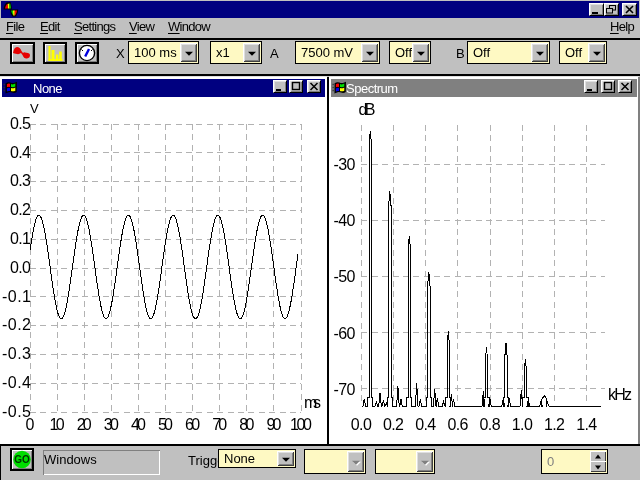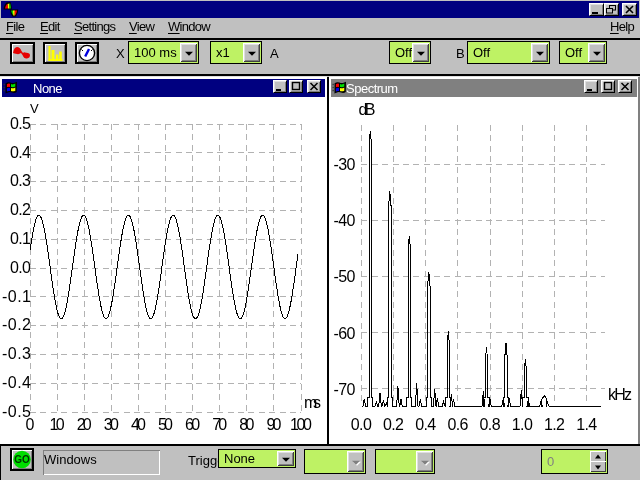--- a/index.html
+++ b/index.html
@@ -1,21 +1,21 @@
 <!DOCTYPE html>
 <html><head><meta charset="utf-8"><style>
 *{margin:0;padding:0;box-sizing:border-box;-webkit-font-smoothing:antialiased}
 body{width:640px;height:480px;overflow:hidden;font-family:"Liberation Sans",sans-serif;background:#c0c0c0}
 #root{position:relative;width:640px;height:480px;background:#c0c0c0;font-size:13px}
 .abs{position:absolute}
 .tb{position:absolute;background:#000080}
 .wbtn{position:absolute;background:#c0c0c0;border:1px solid #000;border-top-color:#fff;border-left-color:#fff;box-shadow:inset 1px 1px 0 #dfdfdf,inset -1px -1px 0 #808080}
 .wbtn svg{position:absolute;left:0;top:0}
 .tbtn{position:absolute;top:42px;height:22px;background:#c0c0c0;border:2px solid #000;box-shadow:inset 1px 1px 0 #fff,inset -1px -1px 0 #808080}
-.combo{position:absolute;background:#bef264;border:1px solid #000}
+.combo{position:absolute;background:#fef9c3;border:1px solid #000}
 .combo span{position:absolute;left:5px;top:50%;transform:translateY(-54%);white-space:pre}
 .carr{position:absolute;right:1px;top:1px;bottom:1px;width:17px;background:#c0c0c0;box-shadow:inset 1px 1px 0 #fff,inset -1px -1px 0 #404040,inset 2px 2px 0 #dfdfdf,inset -2px -2px 0 #808080}
 .tri{position:absolute;left:50%;top:50%;transform:translate(-50%,-30%);width:0;height:0;border:4px solid transparent;border-top:4px solid #000;border-bottom:none}
 .tri.dis{border-top-color:#808080;filter:drop-shadow(1px 1px 0 #fff)}
 .lbl{position:absolute;color:#000}
 .menu span{position:absolute;top:19px;letter-spacing:-0.7px}
 u{text-decoration:underline;text-underline-offset:2px}
 svg text{font-family:"Liberation Sans",sans-serif;font-size:16px;fill:#000}
 .g{stroke:#b2b2b2;stroke-dasharray:6 4.4;stroke-width:1;shape-rendering:crispEdges}
 .trace{shape-rendering:crispEdges}
@@ -92,20 +92,26 @@
         <div class="tri"></div>
       </div>
     </div>
 <div class="combo" style="left:210px;top:41px;width:52px;height:23px">
       <span>x1</span>
       <div class="carr">
         <div class="tri"></div>
       </div>
     </div>
 <div class="lbl" style="left:270px;top:46px">A</div>
+<div class="combo" style="left:295px;top:41px;width:85px;height:23px">
+      <span>7500 mV</span>
+      <div class="carr">
+        <div class="tri"></div>
+      </div>
+    </div>
 <div class="combo" style="left:389px;top:41px;width:42px;height:23px">
       <span>Off</span>
       <div class="carr">
         <div class="tri"></div>
       </div>
     </div>
 <div class="lbl" style="left:456px;top:46px">B</div>
 <div class="combo" style="left:467px;top:41px;width:83px;height:23px">
       <span>Off</span>
       <div class="carr">

